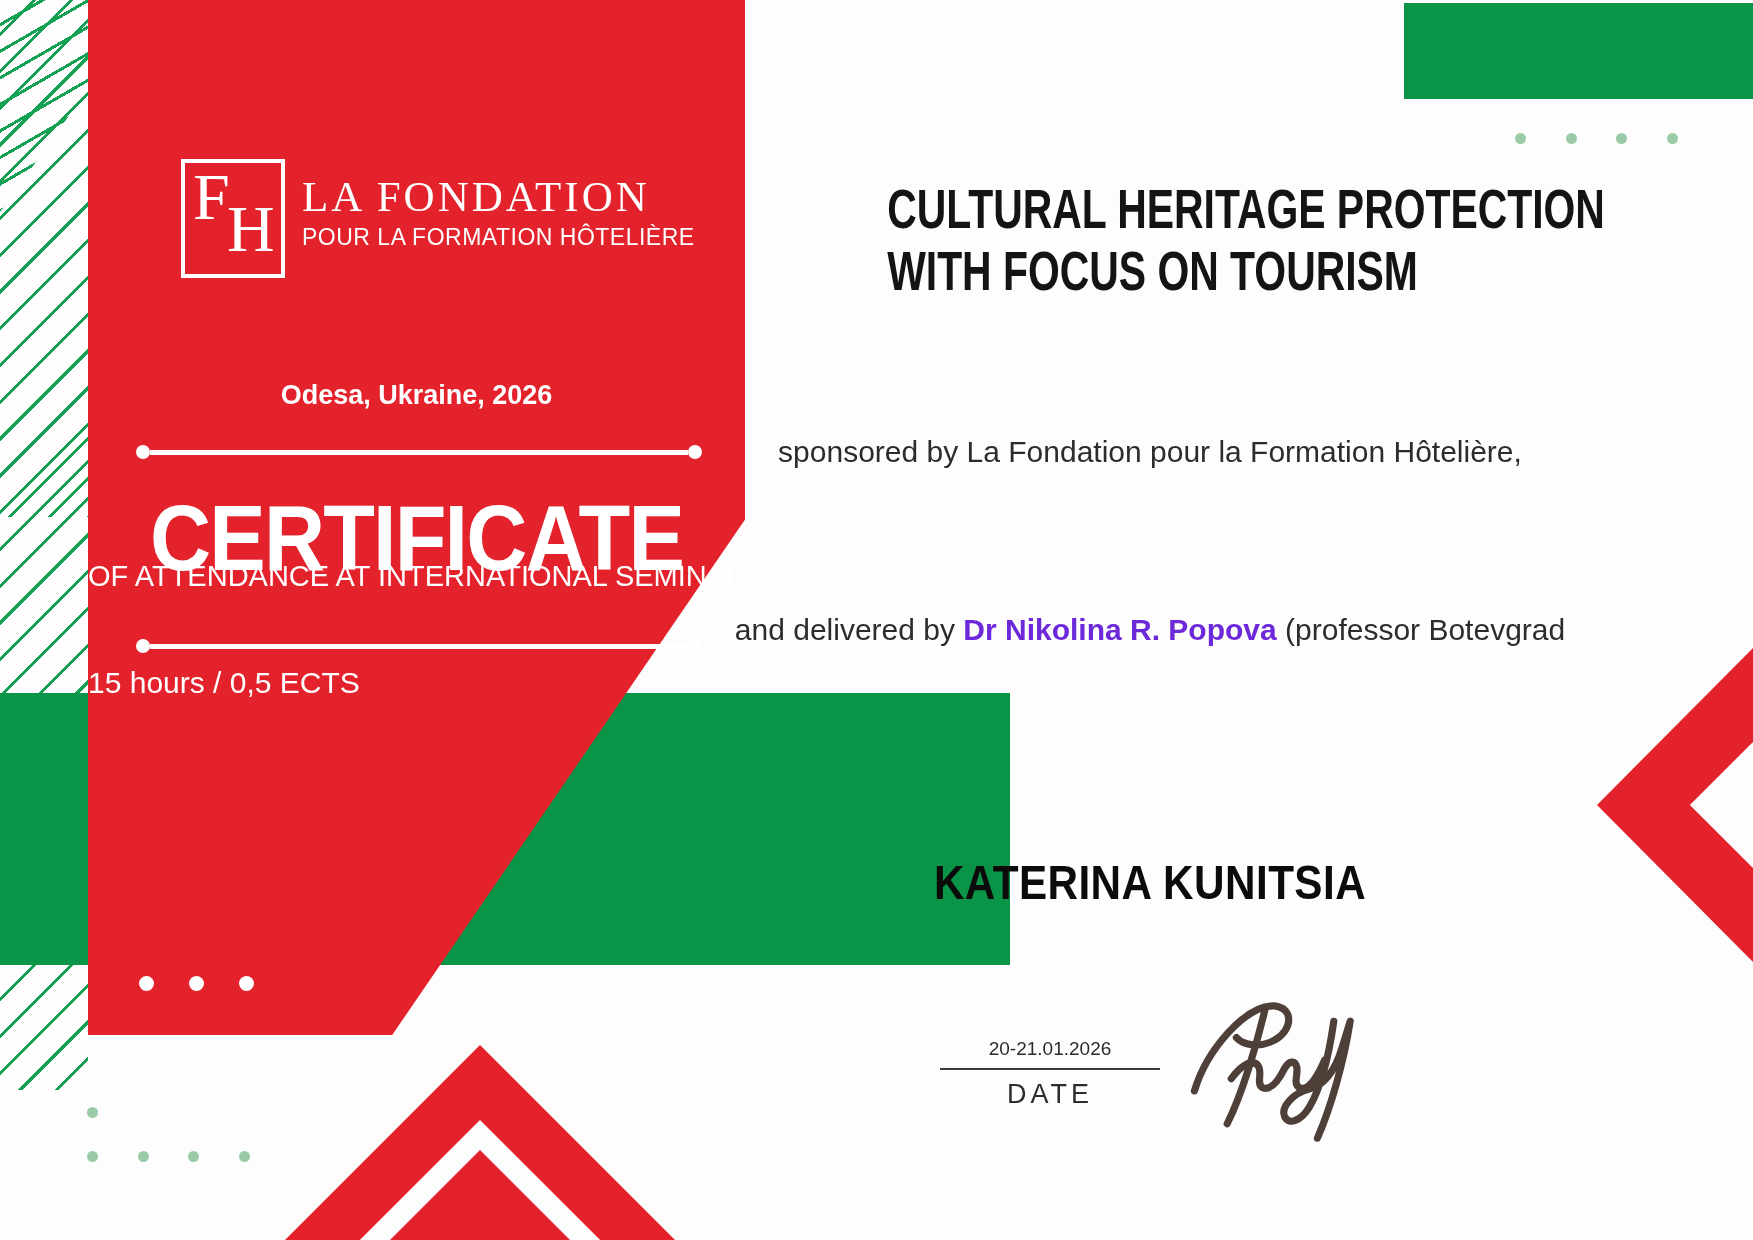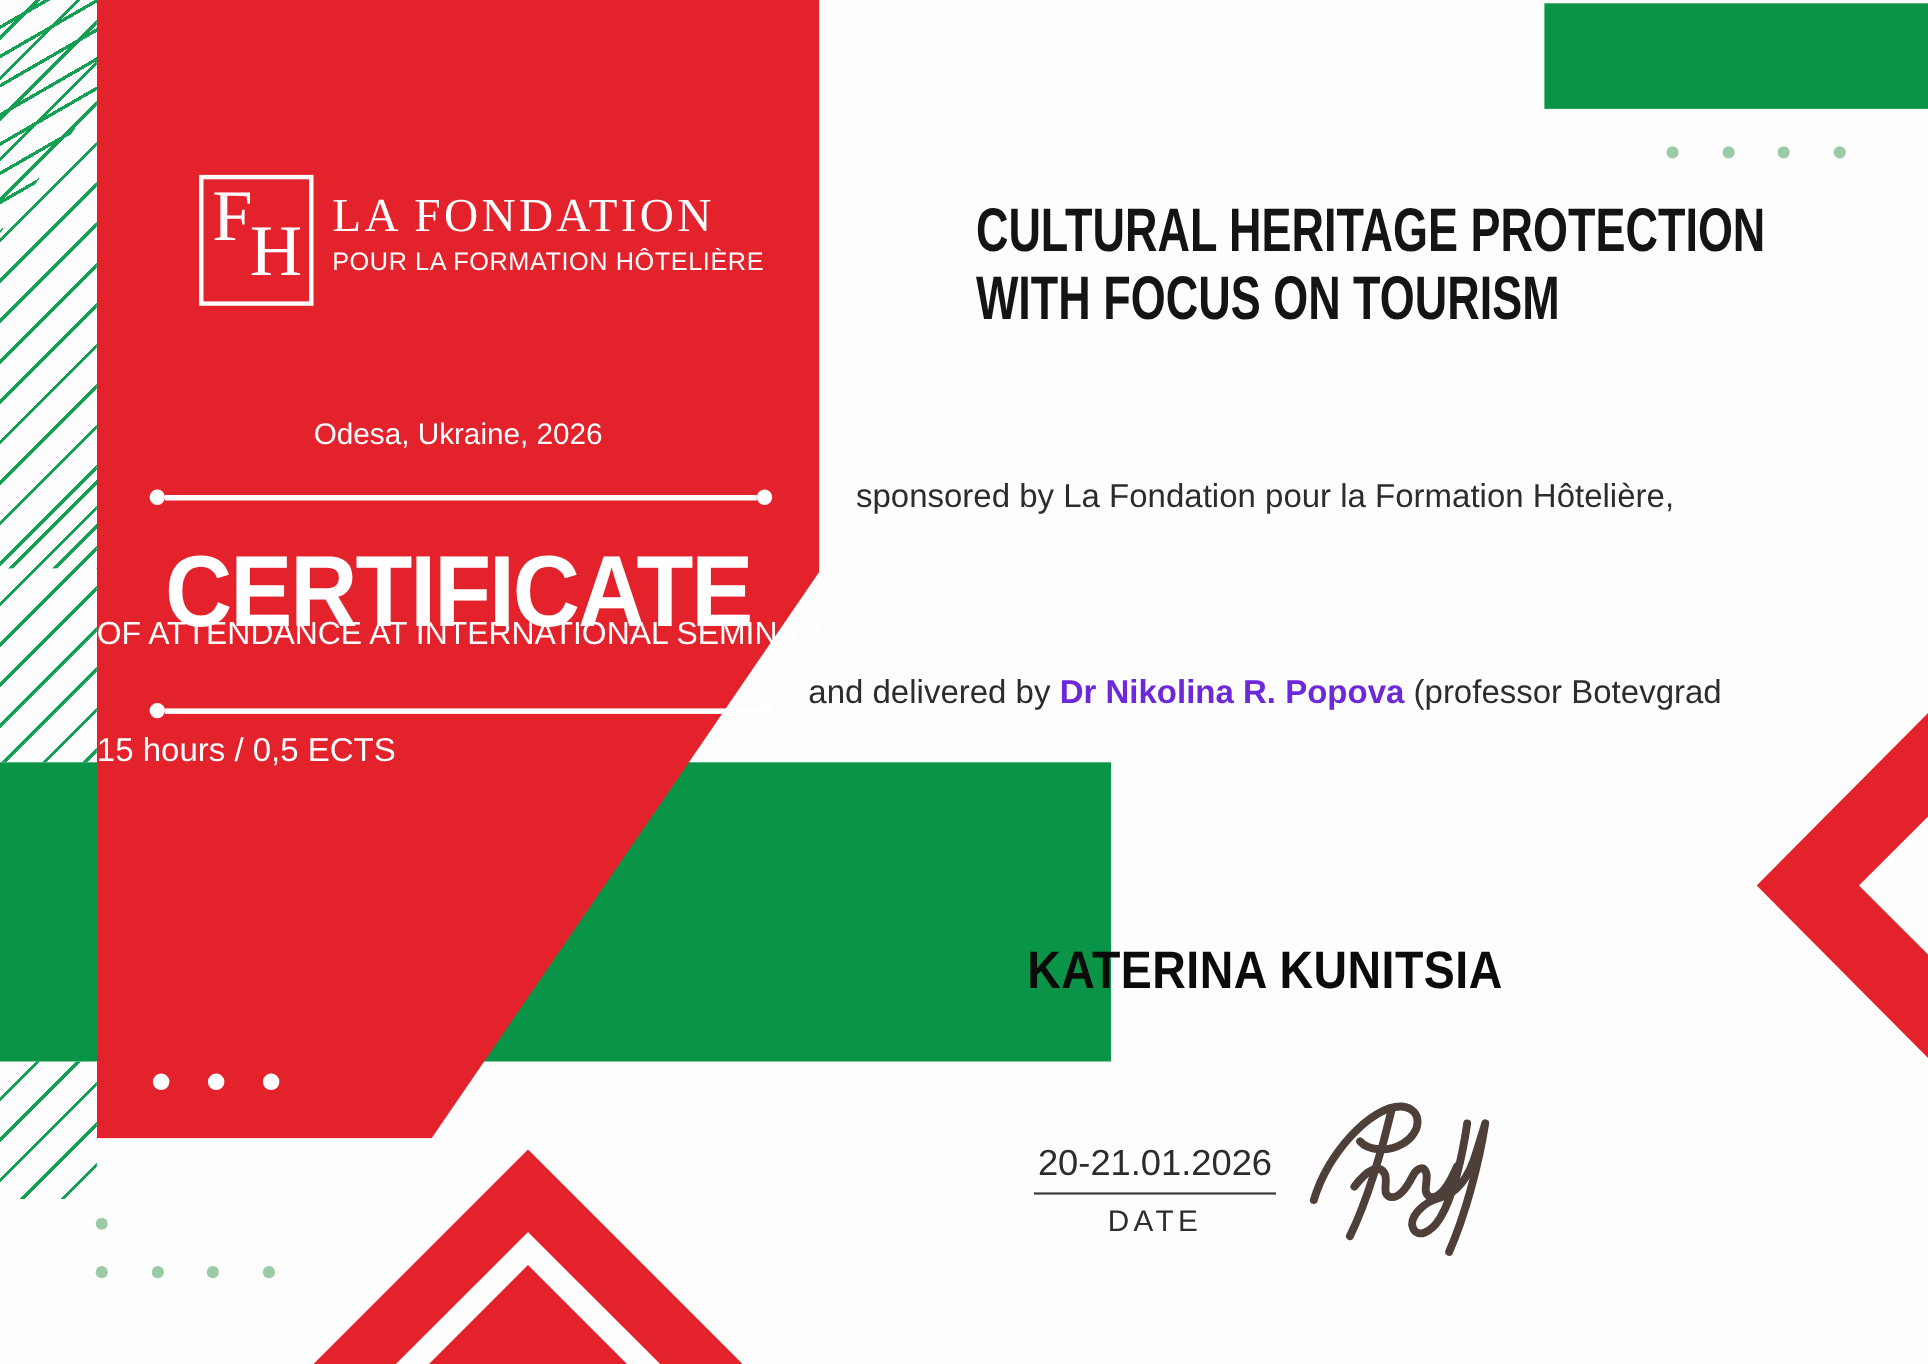--- a/index.html
+++ b/index.html
@@ -59,21 +59,21 @@
   .panel-content { position:absolute; left:88px; top:0; width:657px; z-index:3; color:#ffffff; }
   .fh-box {
     position:absolute; left:93px; top:159px; width:96px; height:111px;
     border:4px solid #ffffff;
     font-family:"Liberation Serif", serif;
   }
   .fh-f { position:absolute; left:8px;  top:-4px;  font-size:66px; }
   .fh-h { position:absolute; left:42px; top:28px; font-size:66px; }
   .logo-name  { position:absolute; left:214px; top:172px; font-family:"Liberation Serif", serif; font-size:43px; letter-spacing:3px; white-space:nowrap; }
   .logo-sub   { position:absolute; left:214px; top:224px; font-size:23px; letter-spacing:0.5px; white-space:nowrap;text-align:right; }
-  .panel-location { position:absolute; left:0; top:380px; width:657px; text-align:center; font-size:27px; font-weight:normal; }
+  .panel-location { position:absolute; left:0; top:380px; width:657px; text-align:center; font-size:27px; font-weight:bold; }
   .rule { position:absolute; left:48px; width:566px; display:flex; align-items:center; }
   .rule-1 { top:445px; } .rule-2 { top:639px; }
   .rule .end { width:14px; height:14px; border-radius:50%; background:#fff; }
   .rule .bar { flex:1; height:5px; background:#fff; }
   .panel-cert {
     position:absolute; left:0; top:486px; width:657px; text-align:center;
     font-size:92px; font-weight:bold; letter-spacing:-2px;
     transform:scaleX(0.92); transform-origin:center;
     white-space:nowrap;
   }
@@ -90,21 +90,21 @@
   }
   .sponsor   { position:absolute; left:-45px; top:428px; width:810px; font-size:30px; line-height:47px; }
   .delivered { position:absolute; left:-80px; top:608px; width:880px; font-size:30px; line-height:43px; }
   .delivered b { color:#6d28d9; }
   .recipient {
     position:absolute; left:0; top:855px; width:720px;
     font-size:48px; font-weight:bold; color:#0b0b0b; letter-spacing:0.5px;
     transform:scaleX(0.88); transform-origin:center; white-space:nowrap;
   }
   .date-block { position:absolute; left:940px; top:1038px; width:220px; text-align:center; z-index:3; color:#2c2c2c; }
-  .date-value { font-size:33px; padding-bottom:8px; border-bottom:2px solid #3a3a3a; }
+  .date-value { font-size:19px; padding-bottom:8px; border-bottom:2px solid #3a3a3a; }
   .date-label { margin-top:9px; font-size:27px; letter-spacing:4px; color:#2c2c2c; }
   .signature  { position:absolute; left:1178px; top:990px; width:205px; height:165px; z-index:3; }
 </style>
 </head>
 <body>
 
 <div id="certificate">
 
   <div class="stripes stripes-left-top"></div>
   <div class="green-band"></div>

